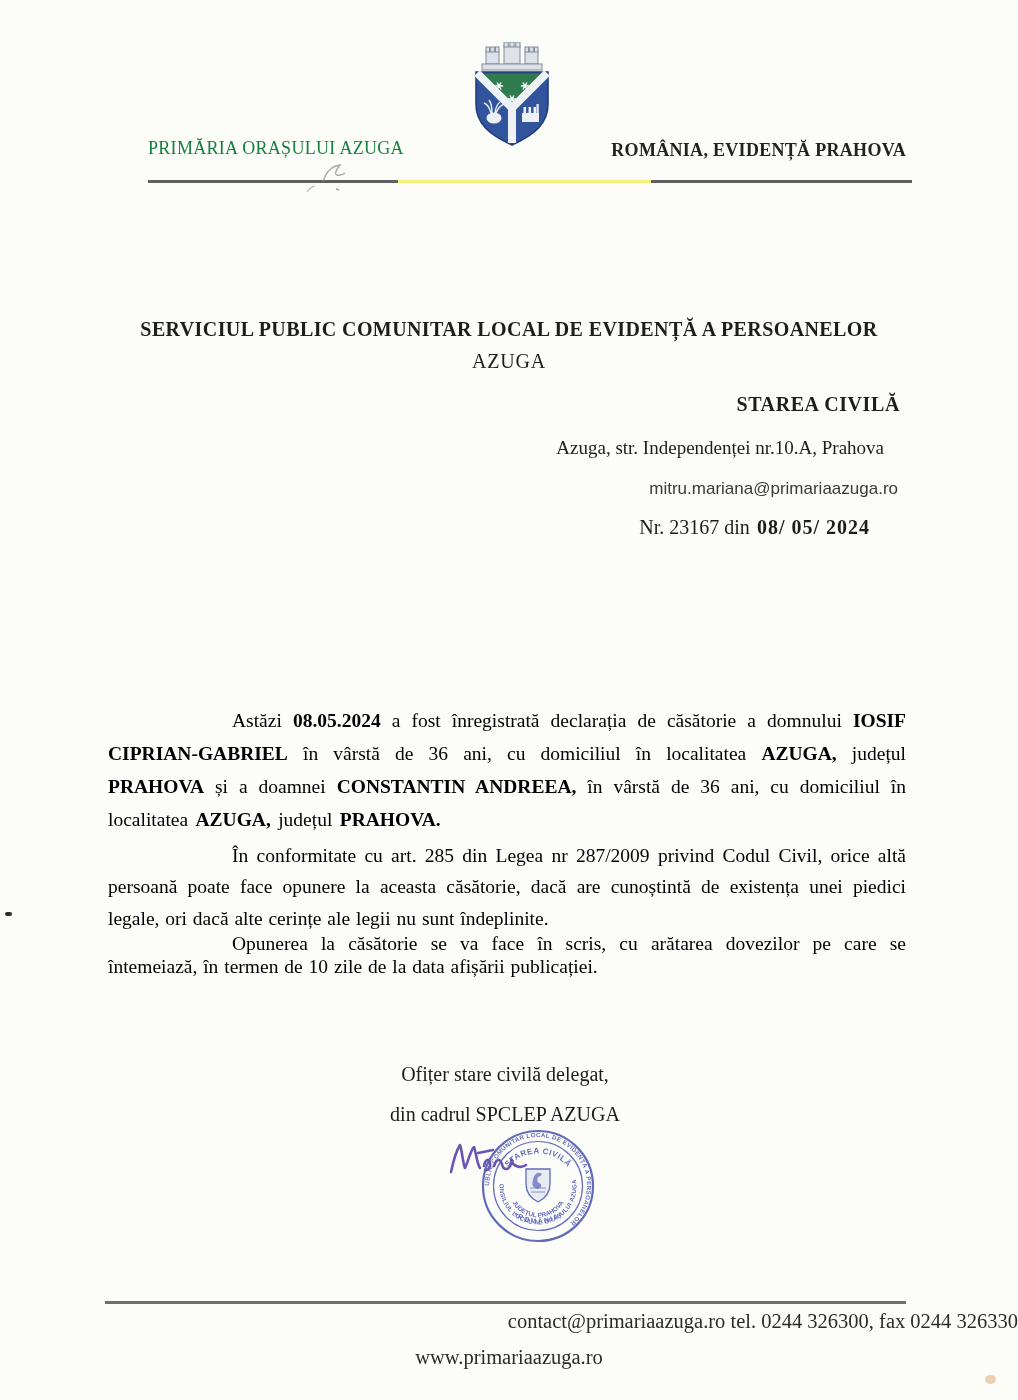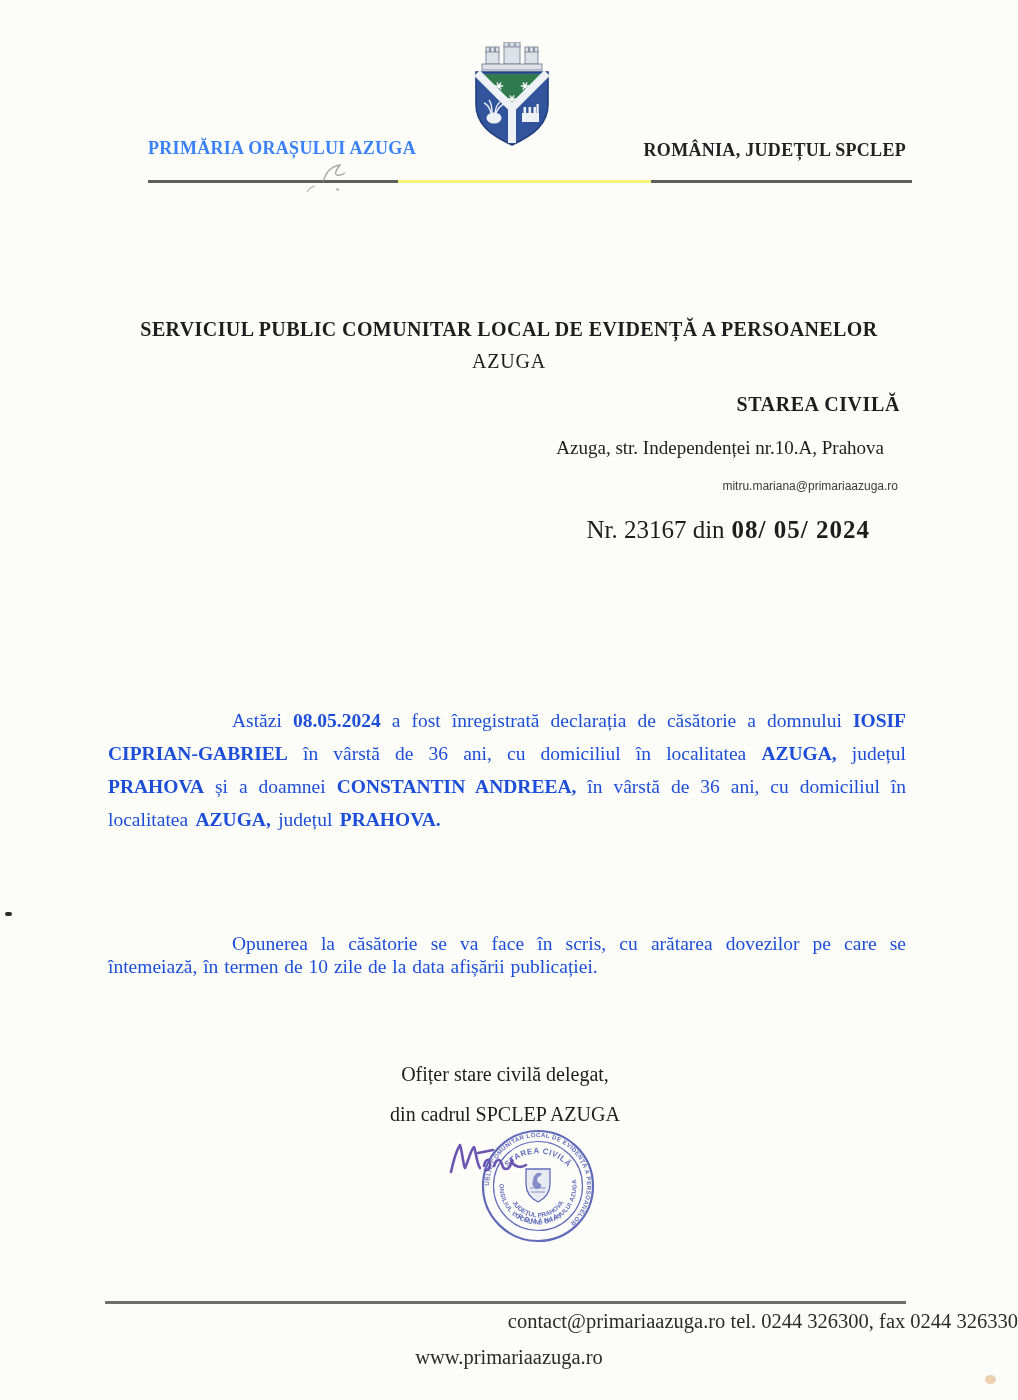--- a/index.html
+++ b/index.html
@@ -5,38 +5,38 @@
   html,body{margin:0;padding:0;background:#e9e9e9;}
   .page{
     position:relative;width:1018px;height:1400px;margin:0 auto;
     background:#fcfcf9;overflow:hidden;
     font-family:"Liberation Serif","DejaVu Serif",serif;color:#1d1d1d;
     -webkit-font-smoothing:antialiased;
   }
   .abs{position:absolute;}
   .b{font-weight:bold;}
   
-  .hdr-left{left:148px;top:138px;font-size:18px;font-weight:bold;letter-spacing:.3px;color:#3b82f6;}
+  .hdr-left{left:148px;top:138px;font-size:18px;font-weight:normal;letter-spacing:.3px;color:#15803d;}
   .hdr-right{right:112px;top:140px;font-size:18px;font-weight:bold;letter-spacing:.3px;color:#222;}
   .rule-seg{top:180px;height:3px;}
   .rule-gray{background:#5f5f5f;}
   .rule-yellow{background:#f4f279;}
   
   .svc1{left:0;right:0;top:318px;text-align:center;font-size:20px;font-weight:bold;letter-spacing:.4px;}
   .svc2{left:0;right:0;top:350px;text-align:center;font-size:20px;font-weight:normal;letter-spacing:.8px;}
   
   .starea{right:118px;top:393px;font-size:20px;font-weight:bold;letter-spacing:.6px;}
   .addr{right:134px;top:437px;font-size:19px;}
-  .email{right:120px;top:479px;font-size:12px;font-family:"Liberation Sans","DejaVu Sans",sans-serif;color:#3a3a3a;}
-  .nrline{right:148px;top:516px;font-size:25px;}
+  .email{right:120px;top:479px;font-size:17px;font-family:"Liberation Sans","DejaVu Sans",sans-serif;color:#3a3a3a;}
+  .nrline{right:148px;top:516px;font-size:20px;}
   .nrline .b{padding-left:7px;letter-spacing:1px;}
   
   .doctitle{left:0;right:0;top:601px;text-align:center;font-size:20.5px;font-weight:bold;letter-spacing:1.5px;}
   
-  .para{left:108px;width:798px;text-align:justify;font-size:19.5px;color:#1d4ed8;}
+  .para{left:108px;width:798px;text-align:justify;font-size:19.5px;color:#000000;}
   .p1{top:684px;line-height:33px;text-indent:124px;word-spacing:2.5px;}
   .p2{top:820px;line-height:31.5px;text-indent:124px;word-spacing:1px;}
   .p3{top:912px;line-height:23px;text-indent:124px;word-spacing:1px;}
   
   .sig1{left:295px;width:420px;top:1063px;text-align:center;font-size:20px;}
   .sig2{left:295px;width:420px;top:1103px;text-align:center;font-size:20px;}
   
   .foot-rule{left:105px;top:1301px;width:801px;height:3px;background:#6e6e6e;}
   .foot1{left:0;right:0;top:1310px;text-align:right;font-size:20.5px;color:#2b2b2b;}
   .foot2{left:0;right:0;top:1346px;text-align:center;font-size:20.5px;color:#2b2b2b;}
@@ -101,21 +101,21 @@
       <g fill="#edf0f4">
         <rect x="52" y="71" width="17" height="9"></rect>
         <rect x="53.5" y="65" width="2.6" height="7"></rect>
         <rect x="58.5" y="65" width="2.6" height="7"></rect>
         <rect x="63.5" y="65" width="2.6" height="7"></rect>
         <rect x="66.5" y="62" width="2.2" height="10"></rect>
       </g>
     </svg>
   </div>
 
-  <div class="abs hdr-right">ROMÂNIA, JUDEȚUL SPCLEP</div>
+  <div class="abs hdr-right">ROMÂNIA, EVIDENȚĂ PRAHOVA</div>
 
   <div class="abs rule-seg rule-gray" style="left:148px;width:252px;"></div>
   <div class="abs rule-seg rule-yellow" style="left:398px;width:255px;"></div>
   <div class="abs rule-seg rule-gray" style="left:651px;width:261px;"></div>
 
   <div class="abs scribble-wrap">
     <svg width="62" height="38" viewBox="0 0 62 38">
       <path d="M20,24 q4,-15 17,-17 q-7,9 -3,10 q4,1 8,-2" stroke="#8c8c8c" stroke-width="1.3" fill="none"></path>
       <path d="M4,34 q3,-5 8,-6" stroke="#9a9a9a" stroke-width="1.2" fill="none"></path>
       <path d="M33,31 l3,1" stroke="#8c8c8c" stroke-width="1.6" fill="none"></path>
@@ -126,20 +126,21 @@
   <div class="abs svc2">AZUGA</div>
 
   <div class="abs starea">STAREA CIVILĂ</div>
   <div class="abs addr">Azuga, str. Independenței nr.10.A, Prahova</div>
   <div class="abs email">mitru.mariana@primariaazuga.ro</div>
   <div class="abs nrline"><span>Nr. 23167 din</span><span class="b">08/ 05/ 2024</span></div>
 
 
   <p class="abs para p1"><span>Astăzi </span><span class="b">08.05.2024</span><span> a fost înregistrată declarația de căsătorie a domnului </span><span class="b">IOSIF CIPRIAN-GABRIEL</span><span> în vârstă de 36 ani, cu domiciliul în localitatea </span><span class="b">AZUGA,</span><span> județul </span><span class="b">PRAHOVA</span><span> și a doamnei </span><span class="b">CONSTANTIN ANDREEA,</span><span> în vârstă de 36 ani, cu domiciliul în localitatea </span><span class="b">AZUGA,</span><span> județul </span><span class="b">PRAHOVA.</span></p>
 
+  <p class="abs para p2">În conformitate cu art. 285 din Legea nr 287/2009 privind Codul Civil, orice altă persoană poate face opunere la aceasta căsătorie, dacă are cunoștintă de existența unei piedici legale, ori dacă alte cerințe ale legii nu sunt îndeplinite.</p>
 
   <p class="abs para p3">Opunerea la căsătorie se va face în scris, cu arătarea dovezilor pe care se întemeiază, în termen de 10 zile de la data afișării publicației.</p>
 
   <div class="abs sig1">Ofițer stare civilă delegat,</div>
   <div class="abs sig2">din cadrul SPCLEP AZUGA</div>
 
   <div class="abs stamp-wrap">
     <svg width="120" height="120" viewBox="0 0 120 120">
       <defs>
         <path id="sOuter" d="M60,60 m-49,0 a49,49 0 1,1 98,0 a49,49 0 1,1 -98,0"></path>

